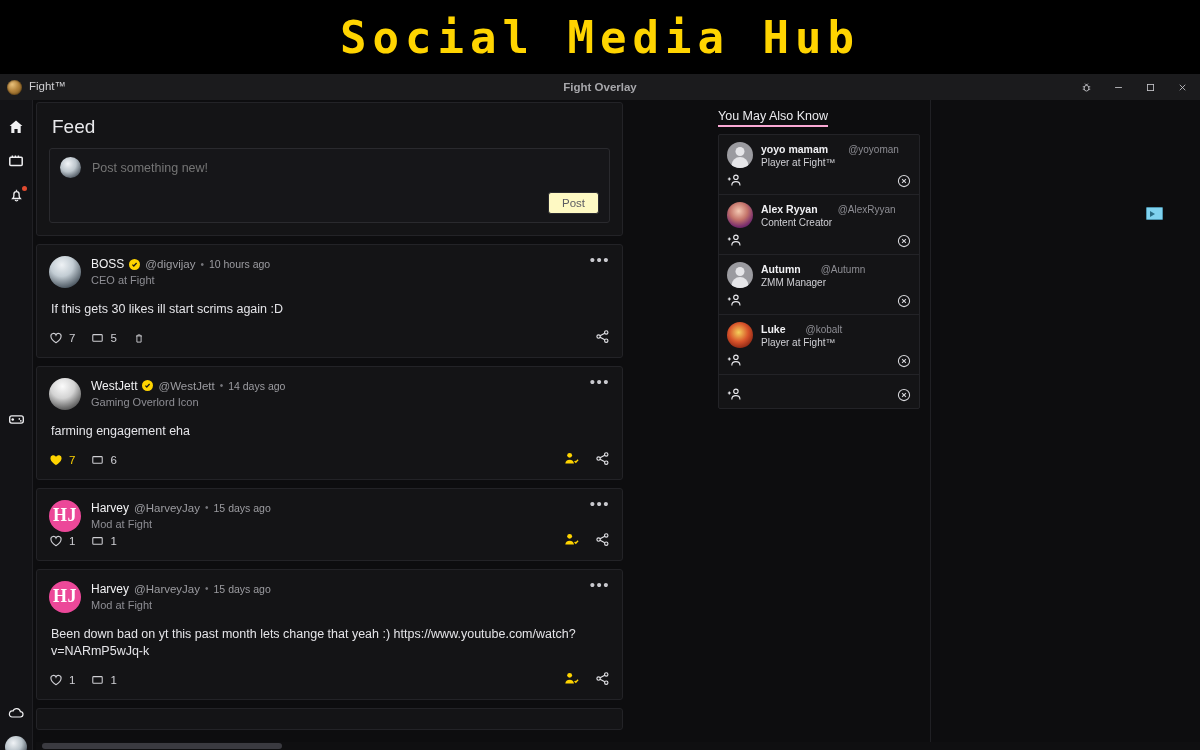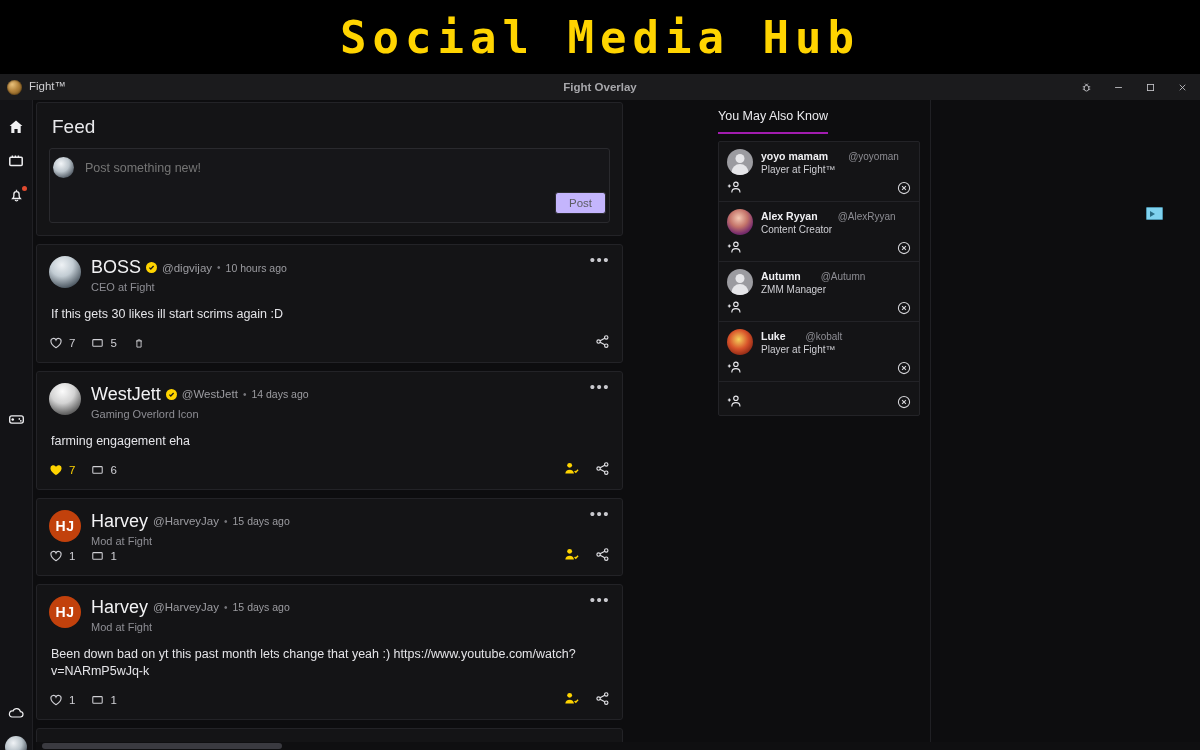--- a/index.html
+++ b/index.html
@@ -35,59 +35,59 @@
   .rail-dot{position:absolute;right:5px;top:8px;width:5px;height:5px;border-radius:50%;background:#e04a2f;}
   .rail-spacer-a{height:190px;}
   .rail-spacer-b{height:260px;}
   .rail-av{width:22px;height:22px;border-radius:50%;
      background:radial-gradient(circle at 38% 32%,#f0f3f6 0%,#b9c3ca 42%,#49525c 80%,#20262c 100%);}
 
   
   .feed{position:absolute;left:36px;top:2px;width:587px;height:640px;overflow:hidden;}
   .feed-card{background:#141416;border:1px solid #232327;border-radius:3px;padding:10px 12px 12px;}
   .feed-title{color:#e9e9ec;font-size:19px;margin:3px 0 10px 3px;font-weight:400;}
-  .composer{display:flex;flex-direction:column;background:#161619;border:1px solid #2a2a2e;border-radius:3px;padding:8px 3px;}
+  .composer{display:flex;flex-direction:column;background:#161619;border:1px solid #2a2a2e;border-radius:3px;padding:8px 10px;}
   .composer-row{display:flex;align-items:center;gap:9px;}
   .composer-av{width:21px;height:21px;border-radius:50%;flex:none;
      background:radial-gradient(circle at 38% 32%,#f2f5f8 0%,#bcc5cc 42%,#4a535d 80%,#1f252b 100%);}
   .composer-input{flex:1;background:transparent;border:none;outline:none;color:#9b9ba0;font-size:12.5px;font-family:inherit;}
   .composer-actions{display:flex;justify-content:flex-end;margin-top:14px;}
-  .post-btn{background:#c4b5fd;border:1px solid #2b2b30;color:#5c5c63;font-size:11.5px;
+  .post-btn{background:#fef9c3;border:1px solid #2b2b30;color:#5c5c63;font-size:11.5px;
      border-radius:3px;padding:4px 13px;font-family:inherit;}
 
   .post{background:#141416;border:1px solid #232327;border-radius:3px;margin-top:8px;padding:11px 12px 9px;position:relative;}
   .post-head{display:flex;gap:10px;}
   .avatar{width:32px;height:32px;border-radius:50%;flex:none;}
   .av-boss{background:radial-gradient(circle at 40% 28%,#eef2f5 0%,#c2ccd3 38%,#4d5862 78%,#1d2228 100%);}
   .av-west{background:radial-gradient(circle at 42% 26%,#fbfbfb 0%,#d3d3d3 40%,#6e6e6e 72%,#262626 100%);}
-  .av-hj{background:#c2410c;color:#fff;display:flex;align-items:center;justify-content:center;
-     font-family:Liberation Sans, sans-serif;font-weight:bold;font-size:14px;letter-spacing:.5px;}
+  .av-hj{background:#ec4899;color:#fff;display:flex;align-items:center;justify-content:center;
+     font-family:Liberation Serif, serif;font-weight:bold;font-size:18px;letter-spacing:.5px;}
   .post-meta{display:flex;flex-direction:column;gap:3px;padding-top:1px;}
   .name-line{display:flex;align-items:center;gap:5px;}
-  .p-name{color:#f2f2f4;font-size:18px;}
+  .p-name{color:#f2f2f4;font-size:12px;}
   .p-handle{color:#9c9ca1;font-size:11.5px;}
   .p-sep{color:#76767b;font-size:10px;}
   .p-time{color:#9c9ca1;font-size:10.5px;}
   .p-role{color:#8e8e94;font-size:11px;}
   .verified{width:11px;height:11px;border-radius:50%;background:#FFD400;display:inline-flex;
      align-items:center;justify-content:center;flex:none;}
   .verified svg{display:block;}
   .post-dots{position:absolute;right:12px;top:10px;color:#c9c9ce;font-size:15px;letter-spacing:1.5px;line-height:10px;}
   .post-text{color:#e4e4e8;font-size:12.5px;margin:13px 2px 11px;line-height:1.35;}
   .post-actions{display:flex;align-items:center;gap:16px;color:#d3d3d8;}
   .act{display:flex;align-items:center;gap:6px;font-size:11.5px;color:#cfcfd4;}
   .act svg{display:block;}
   .act.liked{color:#FFD400;}
   .act-right{margin-left:auto;display:flex;align-items:center;gap:16px;}
   .ico-follow{color:#FFD400;}
   .ico-share{color:#e2e2e6;}
 
   
   .suggest{position:absolute;left:718px;top:6px;width:202px;}
-  .suggest-title{color:#eaeaee;font-size:12.5px;border-bottom:2px solid #a21caf;display:inline-block;padding-bottom:9px;margin-bottom:7px;}
+  .suggest-title{color:#eaeaee;font-size:12.5px;border-bottom:2px solid #f9a8d4;display:inline-block;padding-bottom:2px;margin-bottom:7px;}
   .suggest-box{background:#141416;border:1px solid #232327;border-radius:2px;}
   .sug{border-bottom:1px solid #232327;padding:7px 8px 6px;position:relative;}
   .sug:last-child{border-bottom:none;}
   .sug-top{display:flex;gap:8px;align-items:center;}
   .sug-av{width:26px;height:26px;border-radius:50%;flex:none;background:#9b9ba0;position:relative;overflow:hidden;}
   .sug-av.generic::before{content:"";position:absolute;left:50%;top:5px;width:9px;height:9px;border-radius:50%;background:#e6e6e9;transform:translateX(-50%);}
   .sug-av.generic::after{content:"";position:absolute;left:50%;top:15px;width:17px;height:14px;border-radius:9px 9px 0 0;background:#e6e6e9;transform:translateX(-50%);}
   .sug-av.alex{background:radial-gradient(circle at 45% 35%,#f4c9b3 0%,#c4746a 40%,#7a2f6e 70%,#3b1246 100%);}
   .sug-av.luke{background:radial-gradient(circle at 45% 40%,#f5d05a 0%,#d8532a 45%,#7a1d10 85%);}
   .sug-av.krispy{background:radial-gradient(circle at 45% 40%,#ffffff 0%,#e3e3e6 55%,#9c9ca1 100%);}

